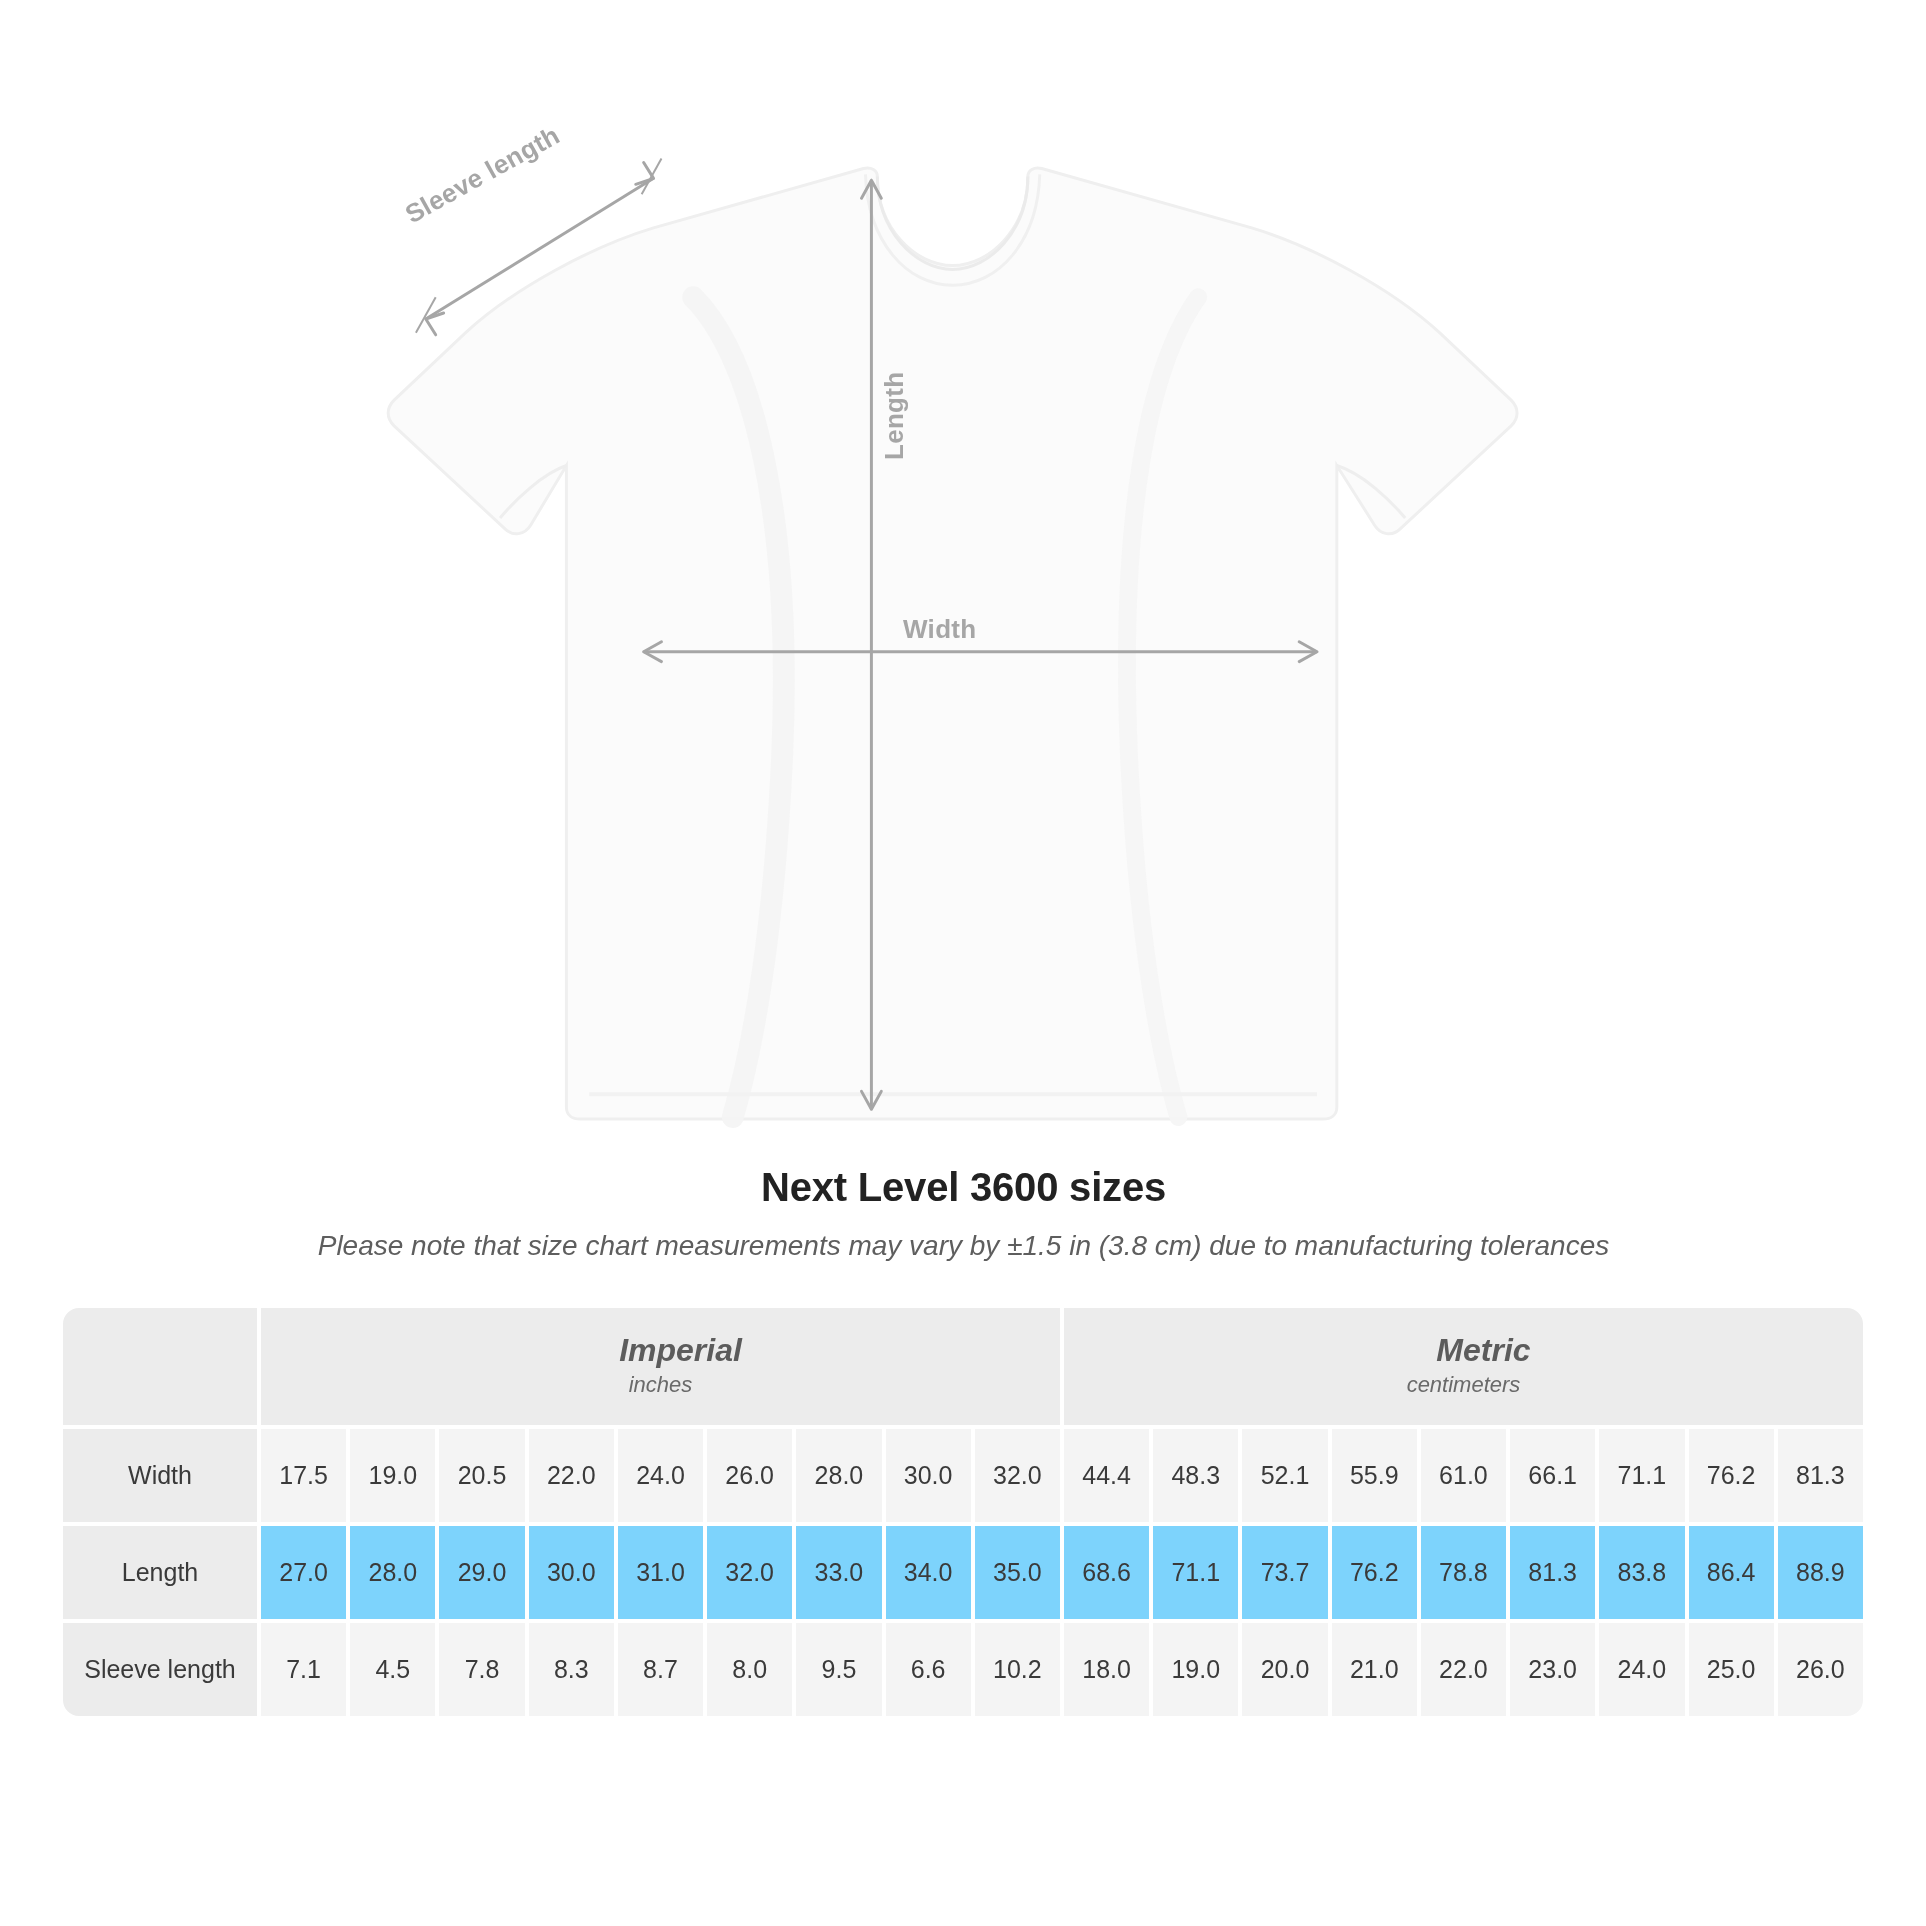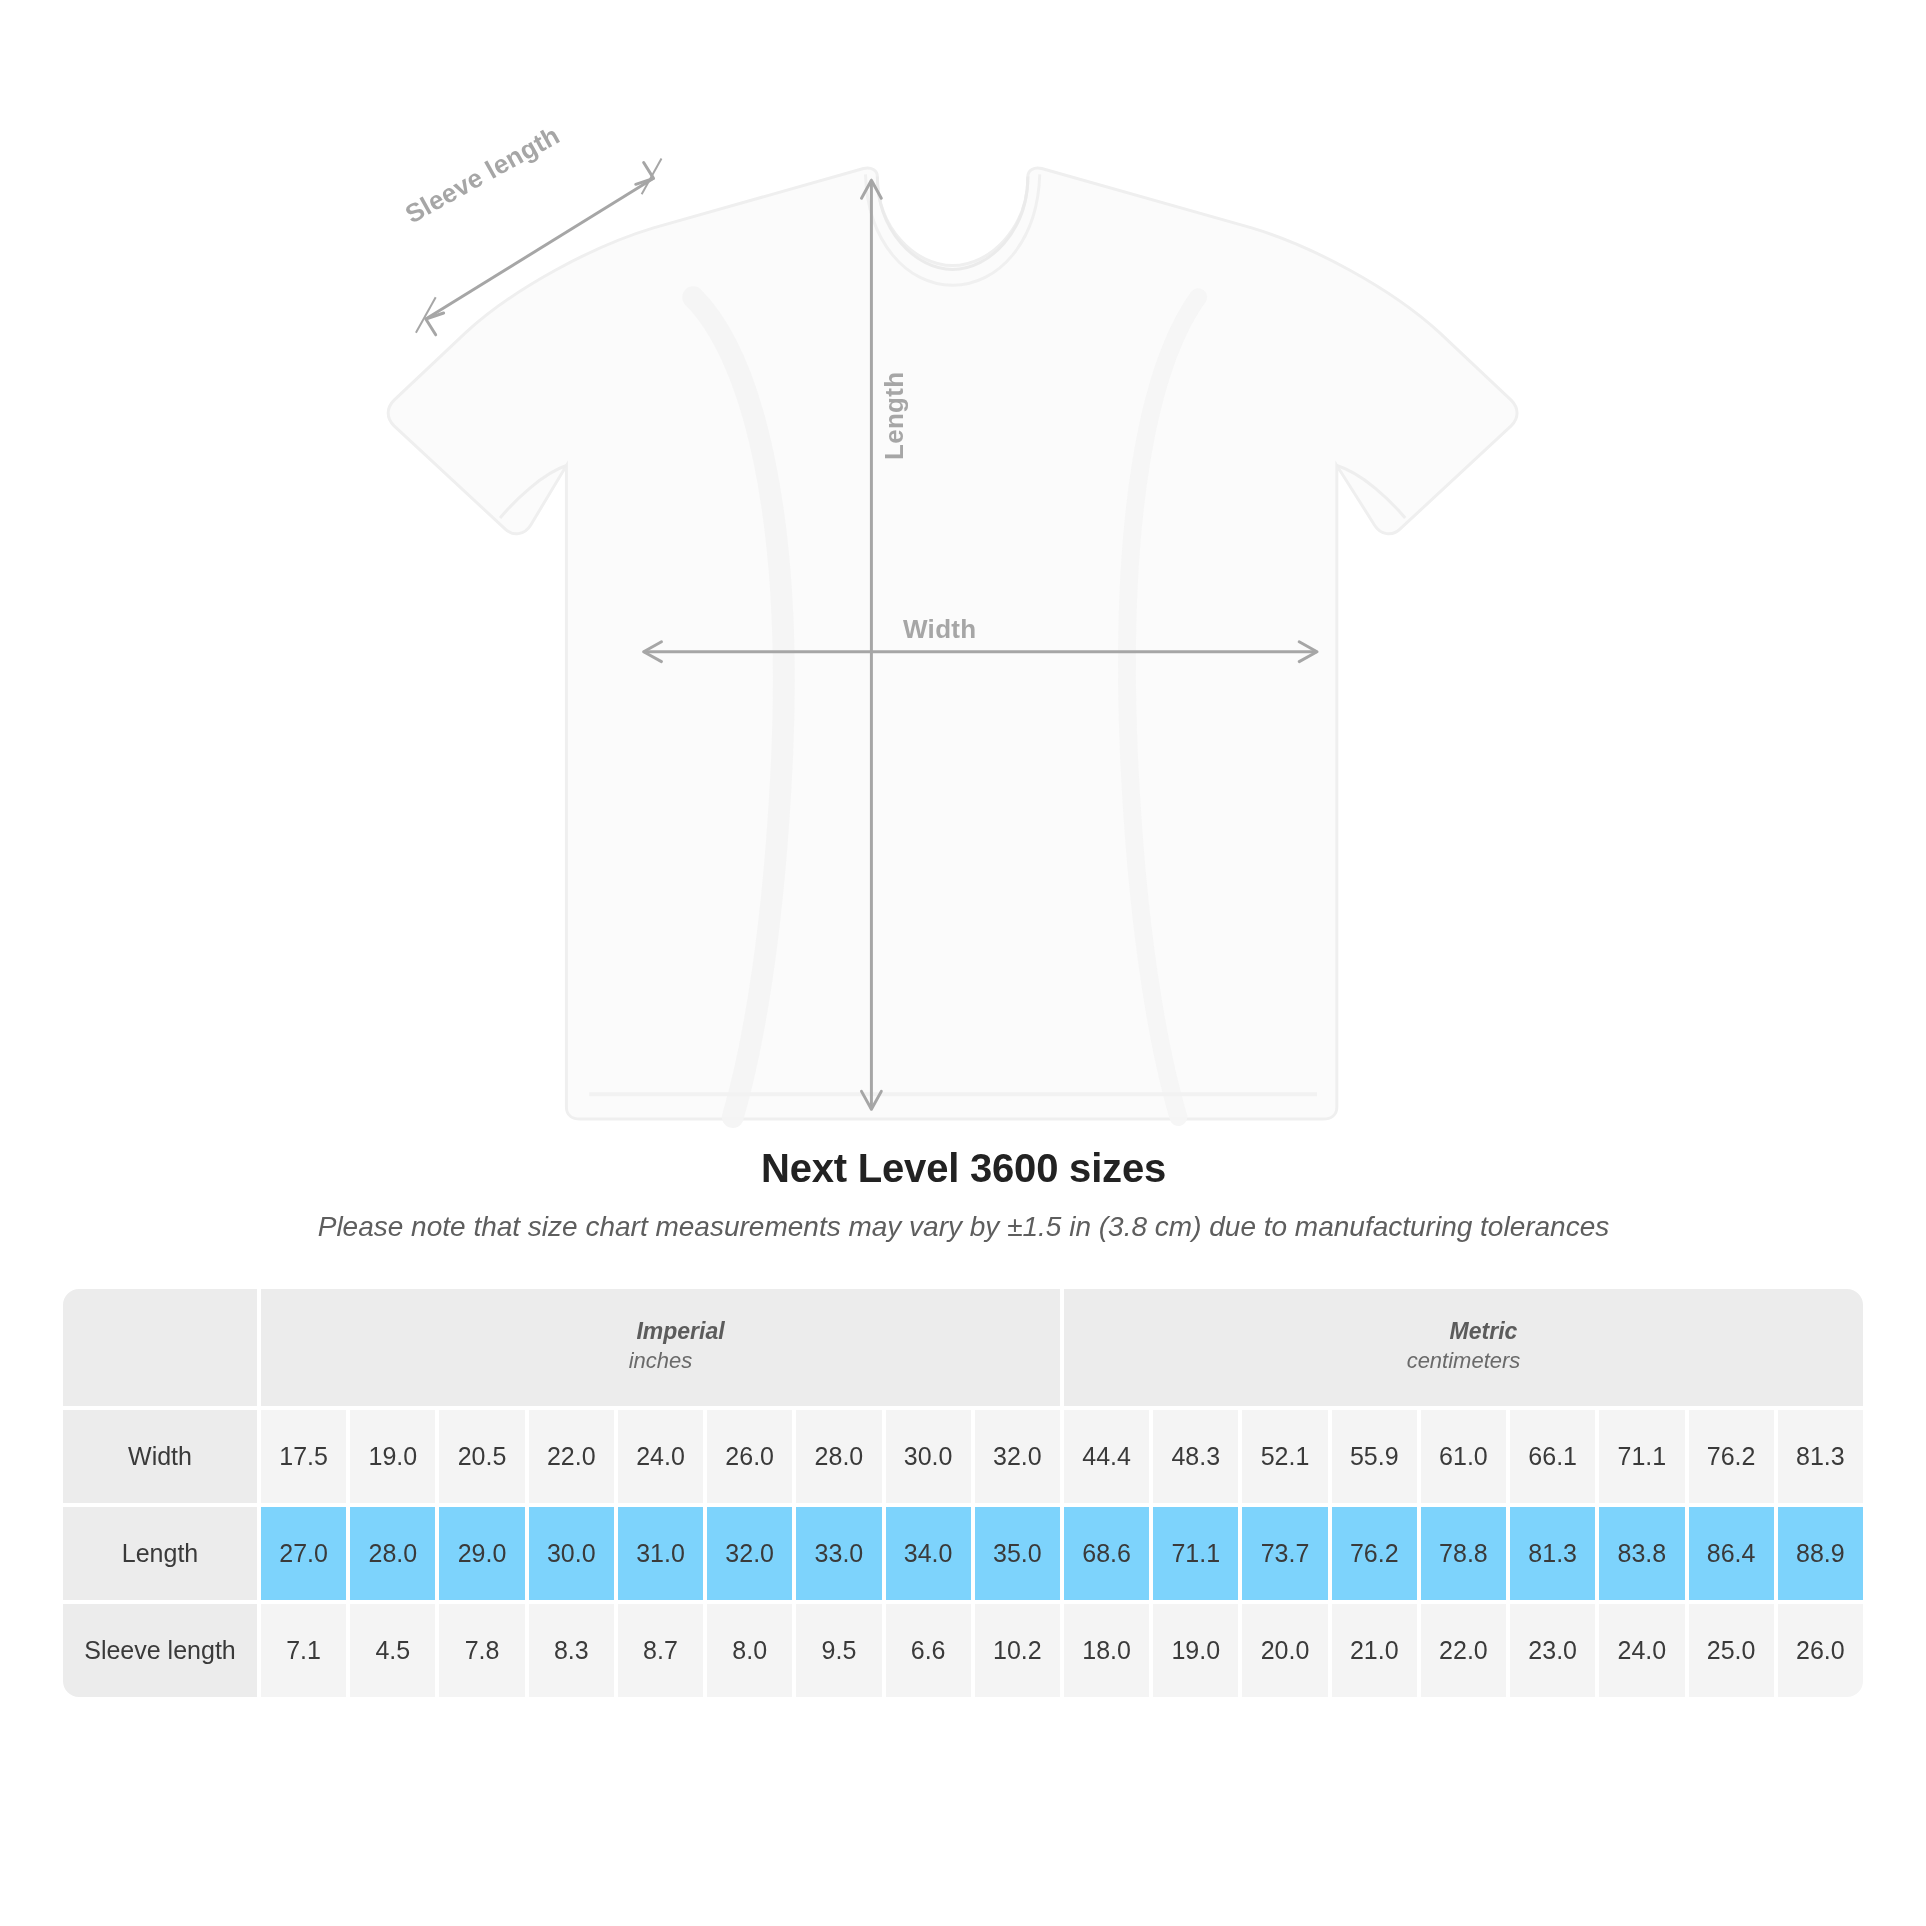--- a/index.html
+++ b/index.html
@@ -51,21 +51,21 @@
     transform-origin: left top;
   }
   .dim-width {
     left: 903px;
     top: 614px;
   }
 
   
   .title-block {
     text-align: center;
-    margin-top: 7px;
+    margin-top: 26px;
   }
   .chart-title {
     font-size: 40px;
     font-weight: bold;
     color: #222222;
     margin: 0;
     letter-spacing: -0.2px;
   }
   .chart-note {
     font-size: 28px;
@@ -93,21 +93,21 @@
     color: #3a3a3a;
     font-weight: normal;
     border: 2px solid #ffffff;
   }
   .unit-head {
     height: 117px;
     background: #ececec;
     color: #666666;
   }
   .unit-head .u-name {
-    font-size: 23px;
+    font-size: 32px;
     font-weight: bold;
     font-style: italic;
     color: #5c5c5c;
     line-height: 1.15;
     padding-left: 40px;
   }
   .unit-head .u-sub {
     font-size: 22px;
     font-style: italic;
     color: #6a6a6a;

